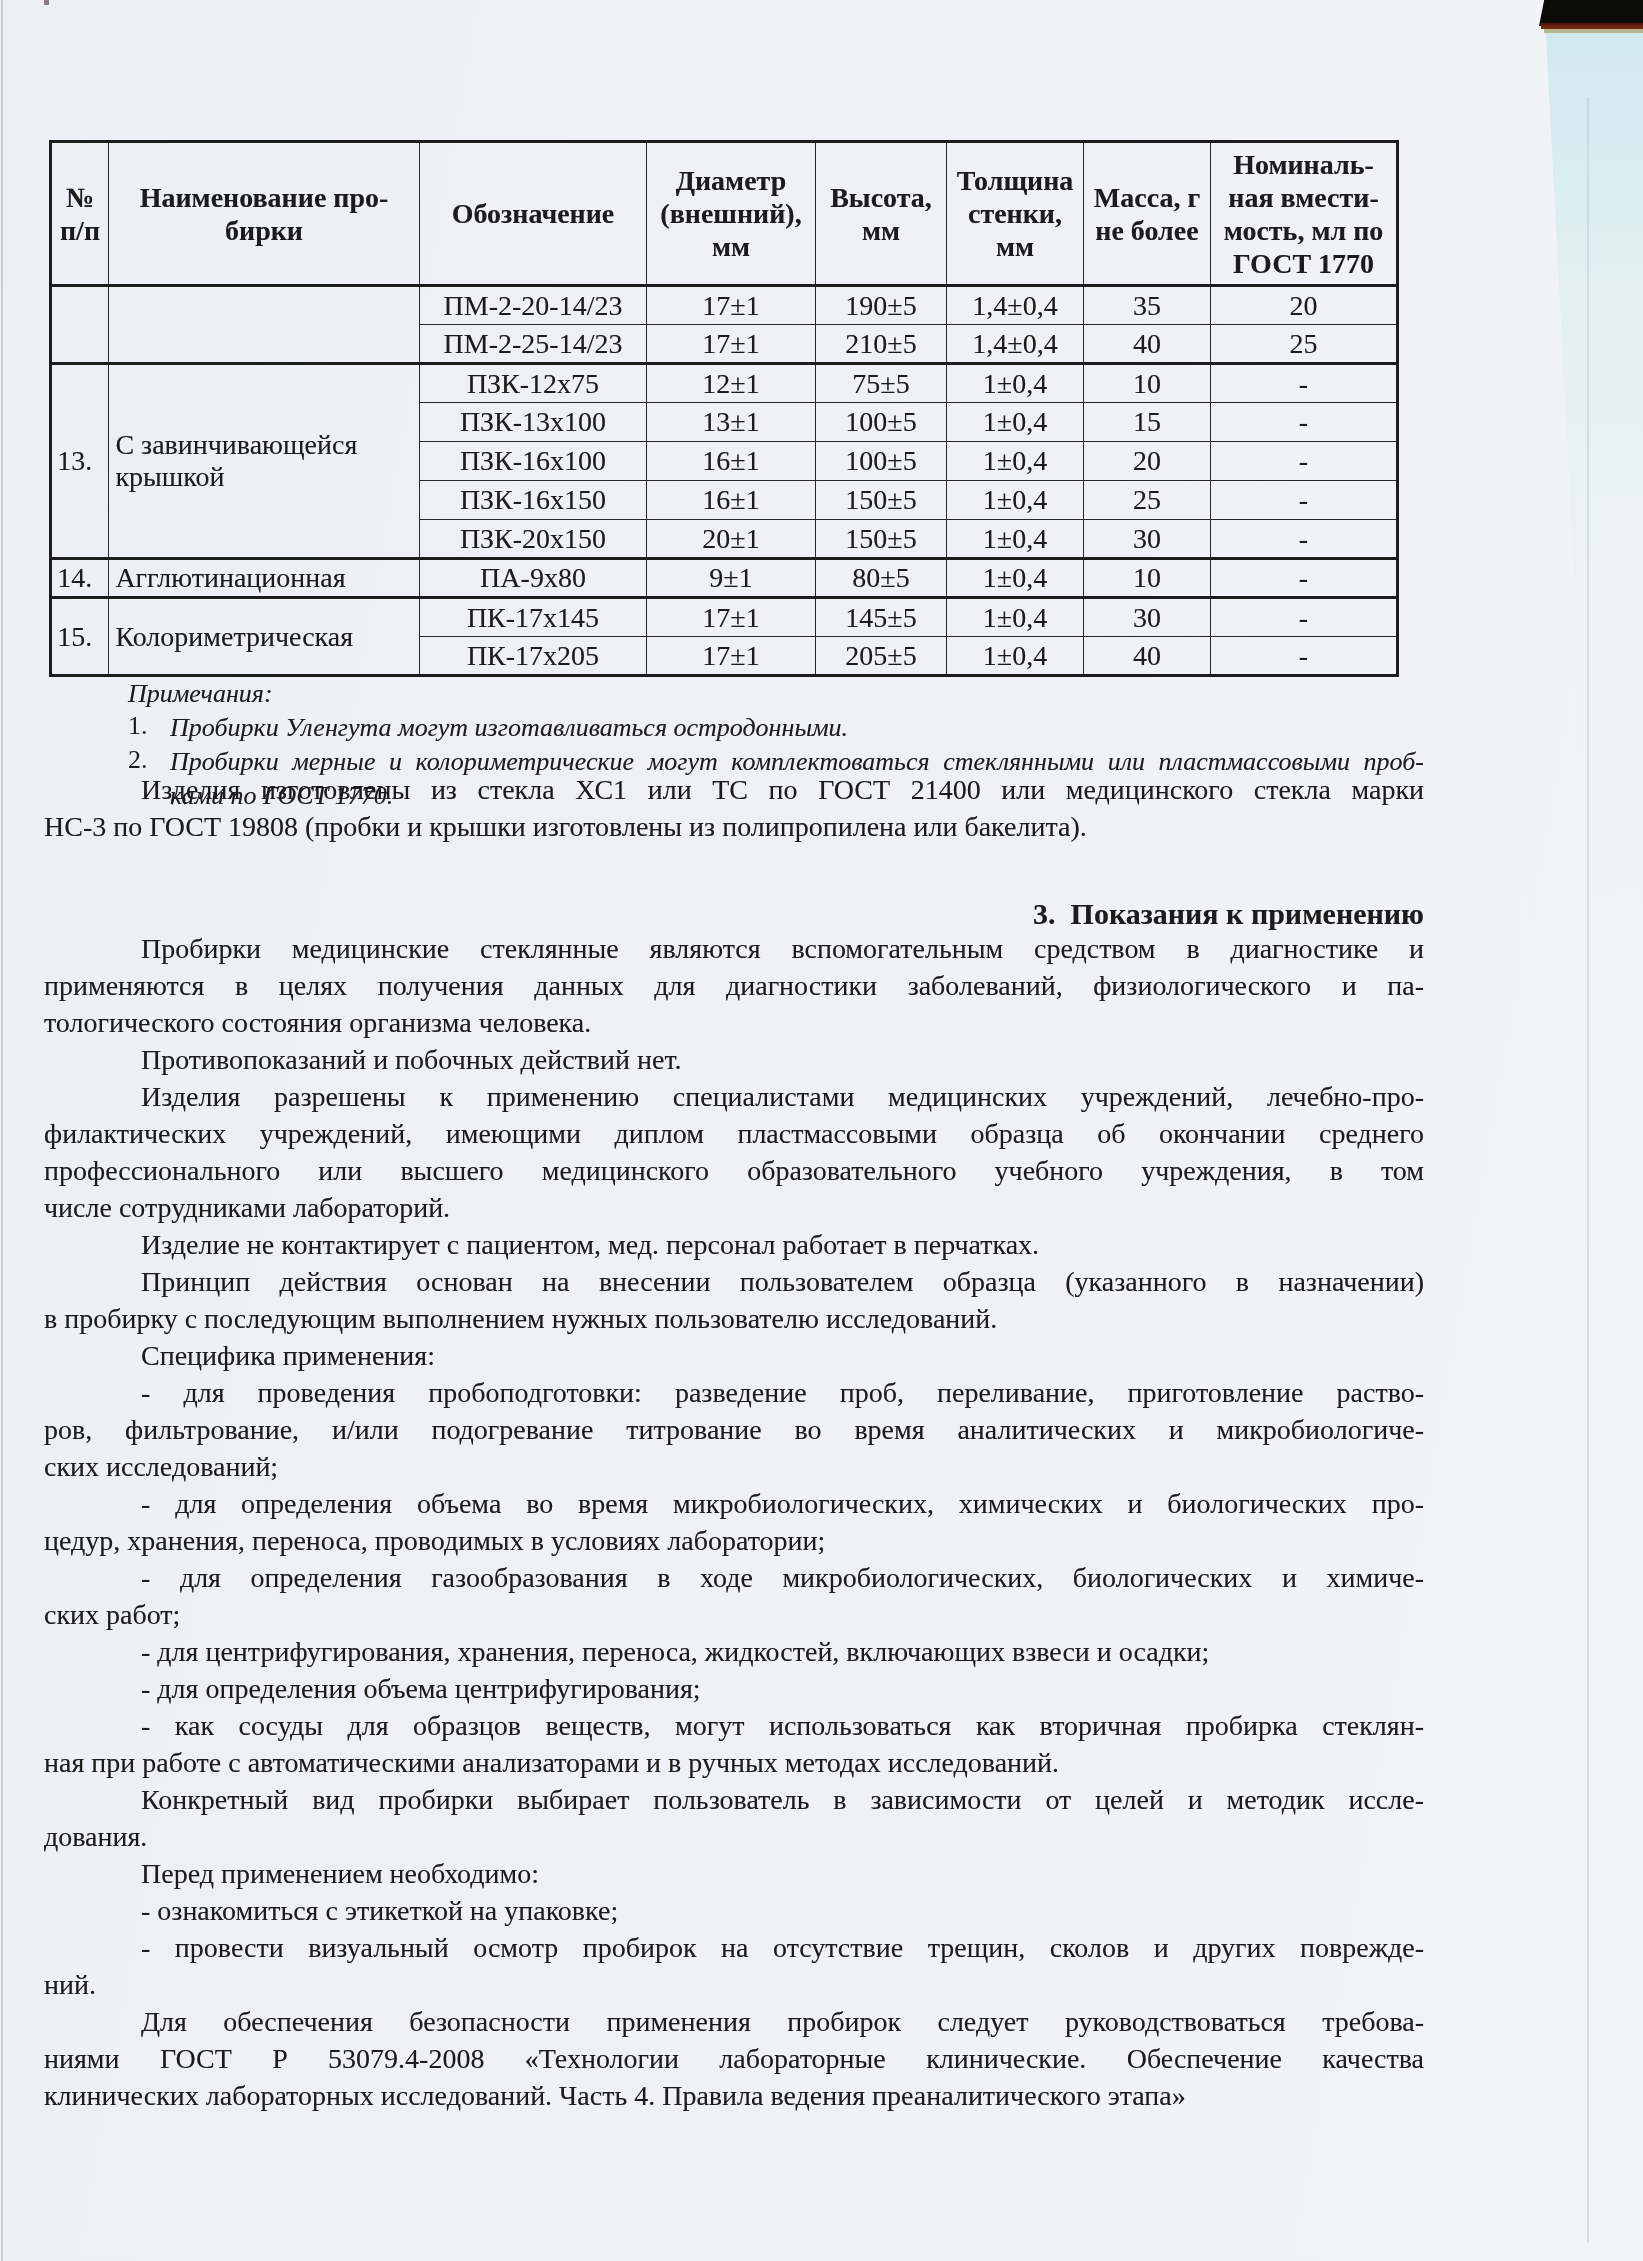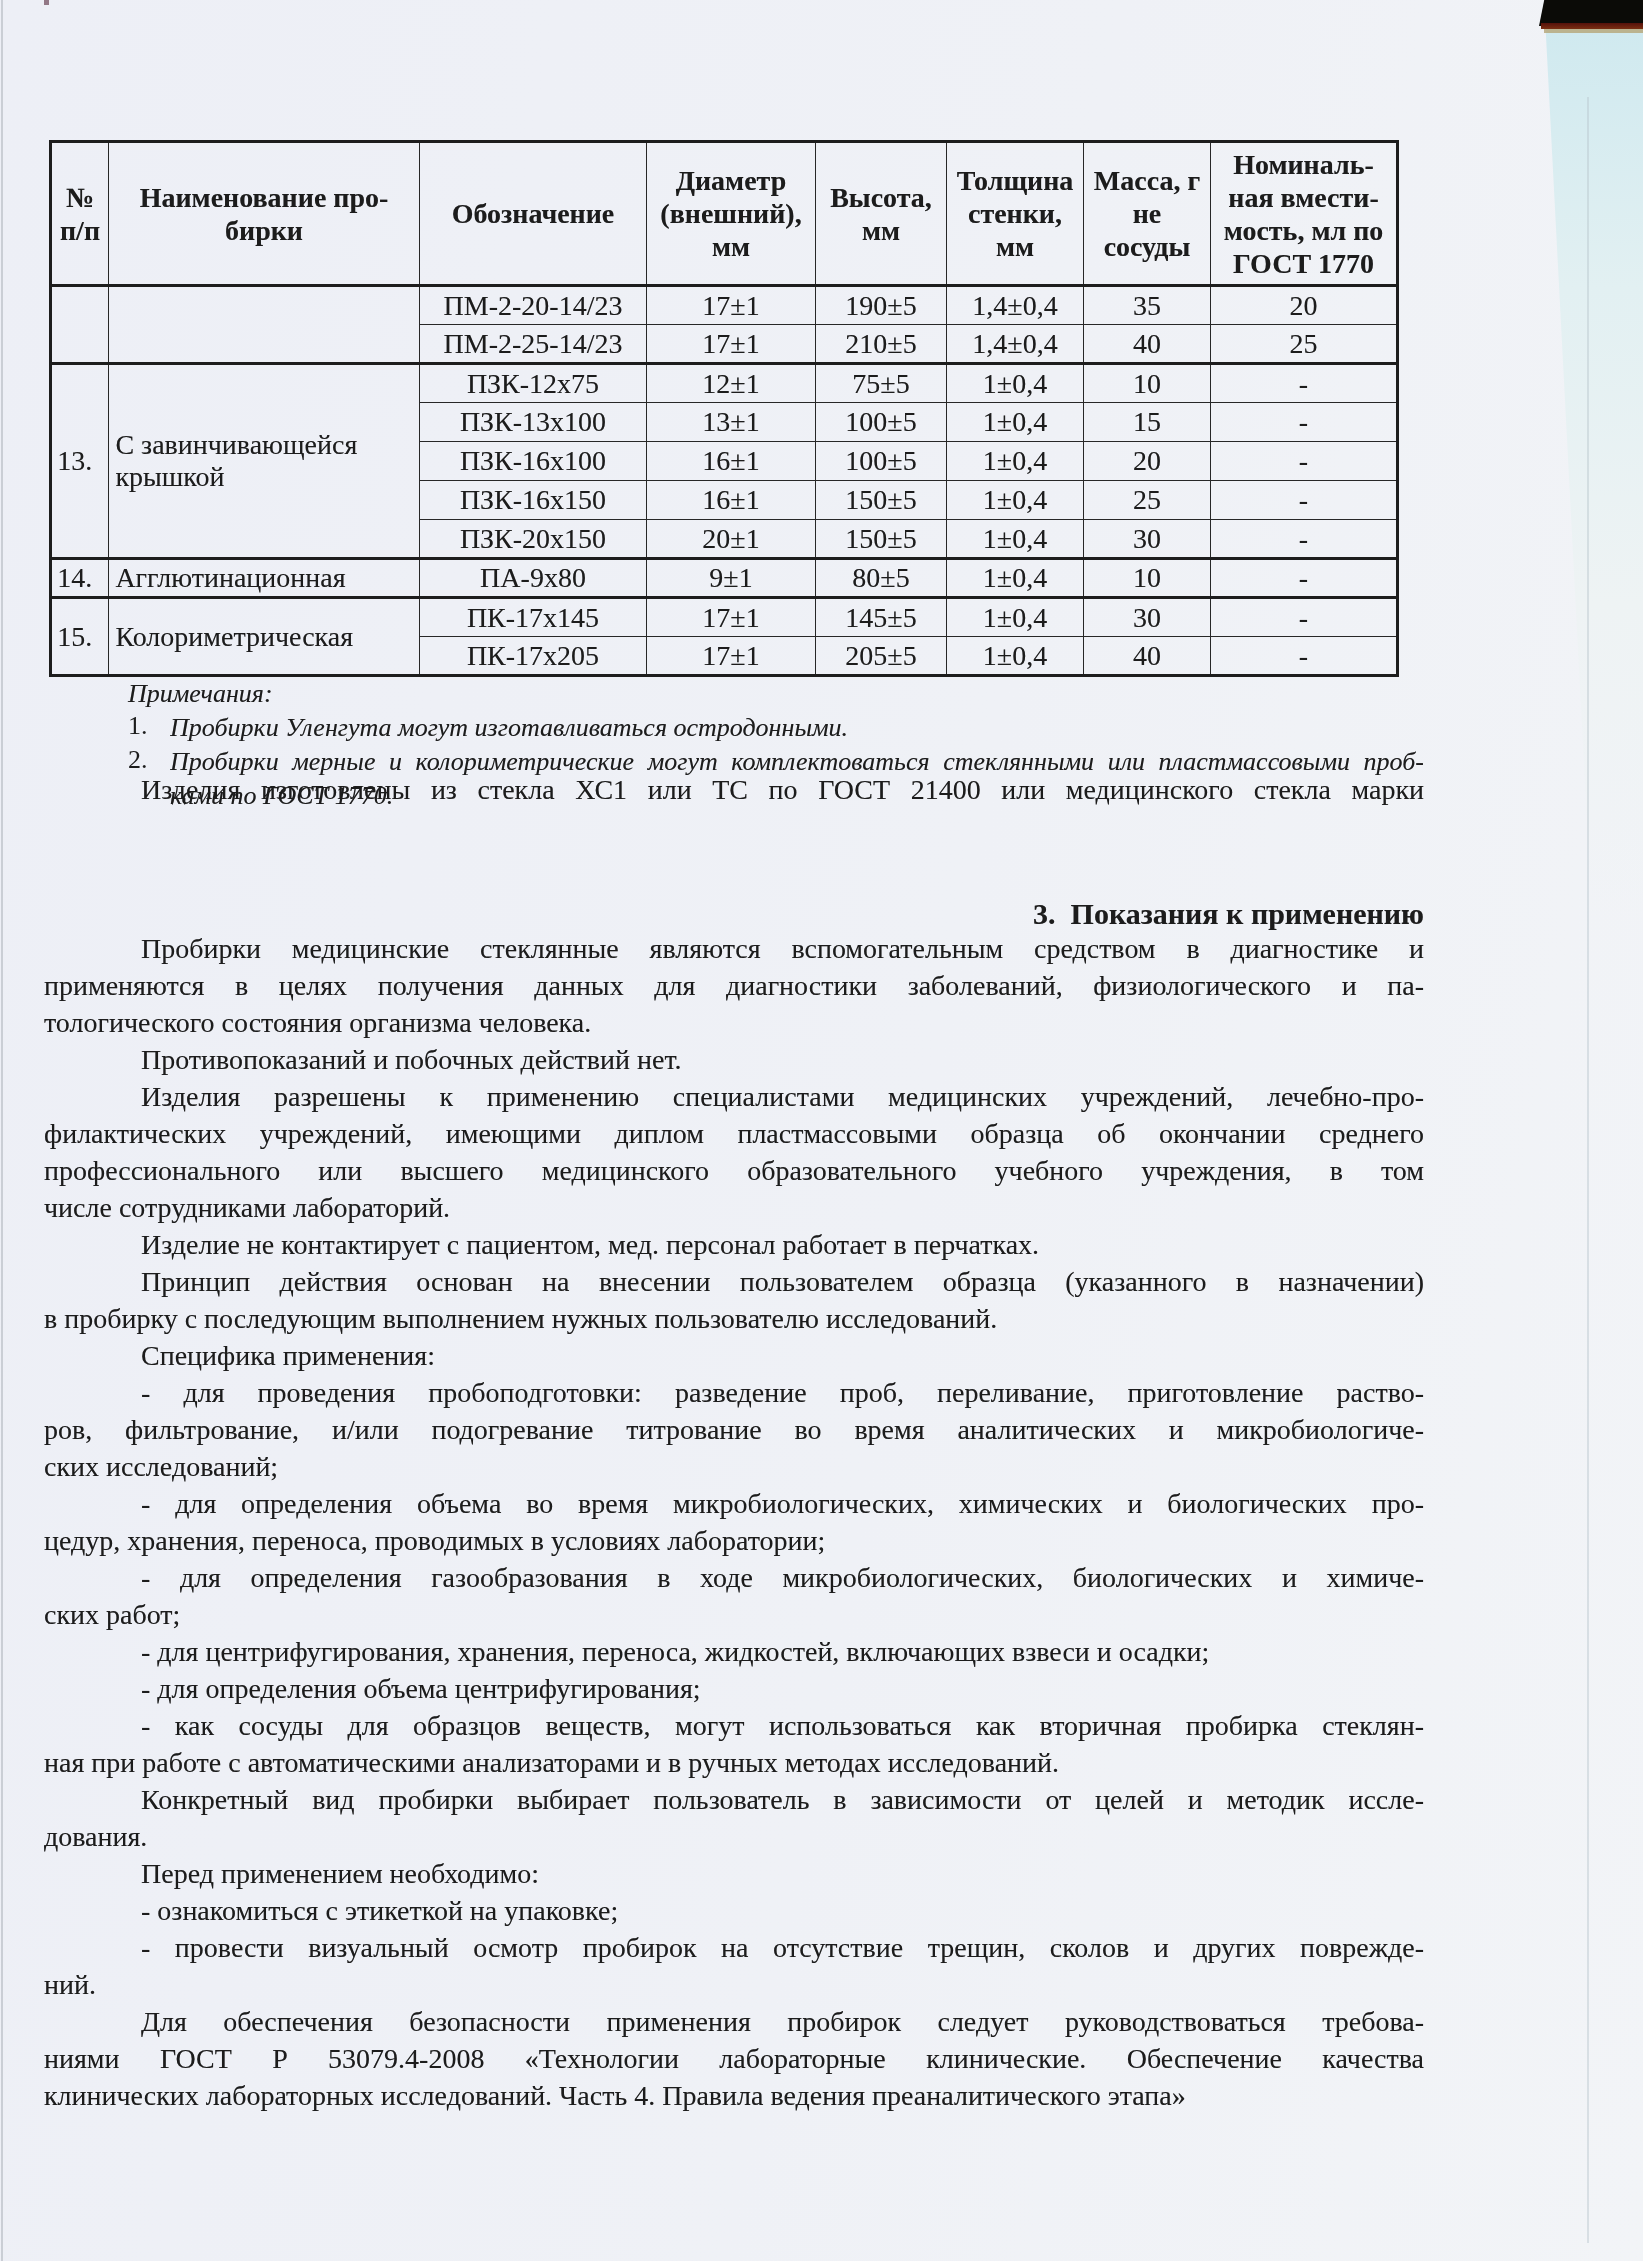--- a/index.html
+++ b/index.html
@@ -135,21 +135,21 @@
           <div class="hline">Высота,</div>
           <div class="hline">мм</div>
         </th>
         <th>
           <div class="hline">Толщина</div>
           <div class="hline">стенки,</div>
           <div class="hline">мм</div>
         </th>
         <th>
           <div class="hline">Масса, г</div>
-          <div class="hline">не сосуды</div>
+          <div class="hline">не более</div>
         </th>
         <th>
           <div class="hline">Номиналь-</div>
           <div class="hline">ная вмести-</div>
           <div class="hline">мость, мл по</div>
           <div class="hline">ГОСТ 1770</div>
         </th>
       </tr>
     </thead>
     <tbody>
@@ -256,20 +256,21 @@
       <span class="note-num">2.</span>
       <div class="note-body">
         <div class="ln j">Пробирки мерные и колориметрические могут комплектоваться стеклянными или пластмассовыми проб-</div>
         <div class="ln last">ками по ГОСТ 1770.</div>
       </div>
     </div>
   </div>
 
   <div class="textcol materials">
     <div class="ln j ind">Изделия изготовлены из стекла ХС1 или ТС по ГОСТ 21400 или медицинского стекла марки</div>
+    <div class="ln last">НС-3 по ГОСТ 19808 (пробки и крышки изготовлены из полипропилена или бакелита).</div>
   </div>
 
   <div class="heading">3.&nbsp;&nbsp;Показания к применению</div>
 
   <div class="textcol bodytext">
     <div class="ln j ind">Пробирки медицинские стеклянные являются вспомогательным средством в диагностике и</div>
     <div class="ln j">применяются в целях получения данных для диагностики заболеваний, физиологического и па-</div>
     <div class="ln last">тологического состояния организма человека.</div>
     <div class="ln last ind">Противопоказаний и побочных действий нет.</div>
     <div class="ln j ind">Изделия разрешены к применению специалистами медицинских учреждений, лечебно-про-</div>

